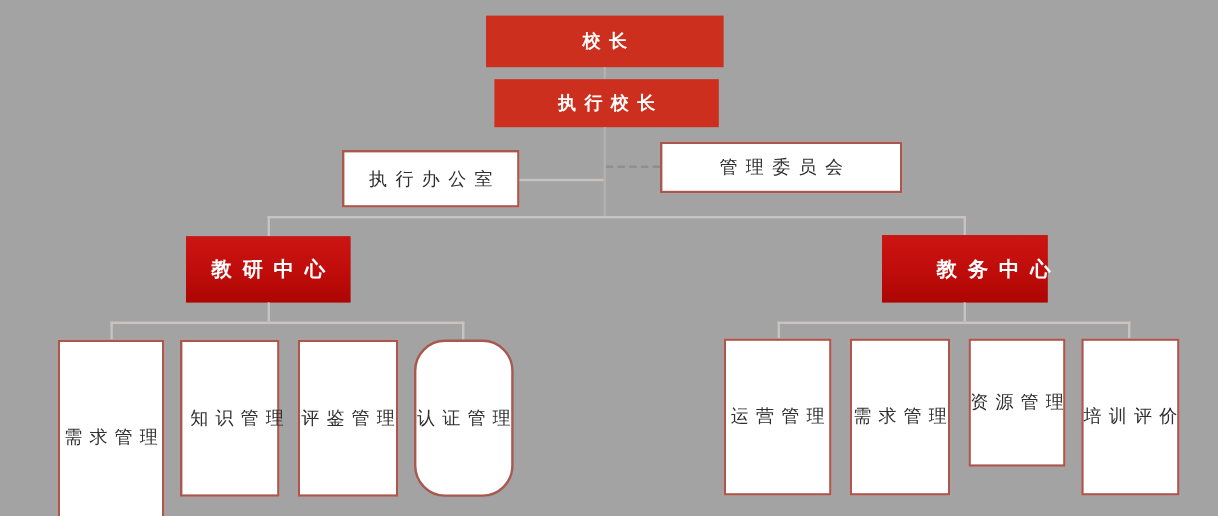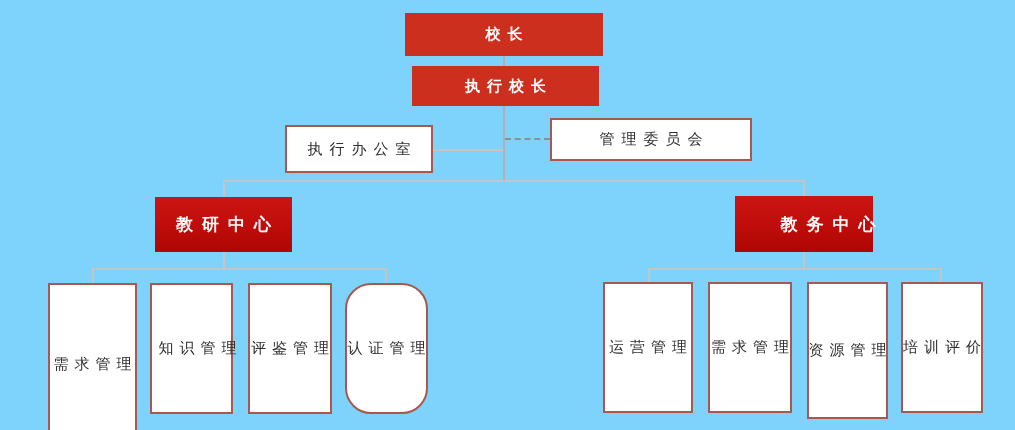--- a/index.html
+++ b/index.html
@@ -1,19 +1,19 @@
 <!DOCTYPE html>
 <html style="--primary-red: #cd2f1f; --primary-red-light: #d64733; --center-red: #c00d0b; --outline-border: #a8584e; --line-gray: #c6c4c0; --trunk-gray: #b3b1ad; --dash-gray: #8f8f8f; --text-dark: #2f2f2f; --text-white: #ffffff;"><head>
 <meta charset="utf-8">
 <style>
   html,body{margin:0;padding:0;background:#ffffff;}
   #chart{
     position:relative;
     width:1015px;height:430px;
-    background:#7dd3fc;
+    background:#a3a3a3;
     font-family:"Liberation Serif", serif;
     overflow:hidden;
   }
   .box{
     position:absolute;
     display:flex;align-items:center;justify-content:center;
     box-sizing:border-box;
     text-align:center;
     white-space:nowrap;
   }
@@ -93,16 +93,16 @@
   <div class="line" style="left:648px;top:268px;width:2px;height:15px;"></div>
   <div class="line" style="left:940px;top:268px;width:2px;height:15px;"></div>
 
   <div class="box outlined small" style="left:48px;top:283px;width:89px;height:162px;">需求管理</div>
   <div class="box outlined small" style="left:150px;top:283px;width:83px;height:131px;padding-left:12px;">知识管理</div>
   <div class="box outlined small" style="left:248px;top:283px;width:84px;height:131px;">评鉴管理</div>
   <div class="box outlined small" style="left:345px;top:283px;width:83px;height:131px;border-radius:26px;">认证管理</div>
 
   <div class="box outlined small" style="left:603px;top:282px;width:90px;height:131px;text-align:center;">运营管理</div>
   <div class="box outlined small" style="left:708px;top:282px;width:84px;height:131px;">需求管理</div>
-  <div class="box outlined small" style="left:807px;top:282px;width:81px;height:137px;">资源管理</div>
+  <div class="box outlined small" style="left:807px;top:282px;width:81px;height:107px;">资源管理</div>
   <div class="box outlined small" style="left:901px;top:282px;width:82px;height:131px;">培训评价</div>
 
 </div>
 
 </body></html>

